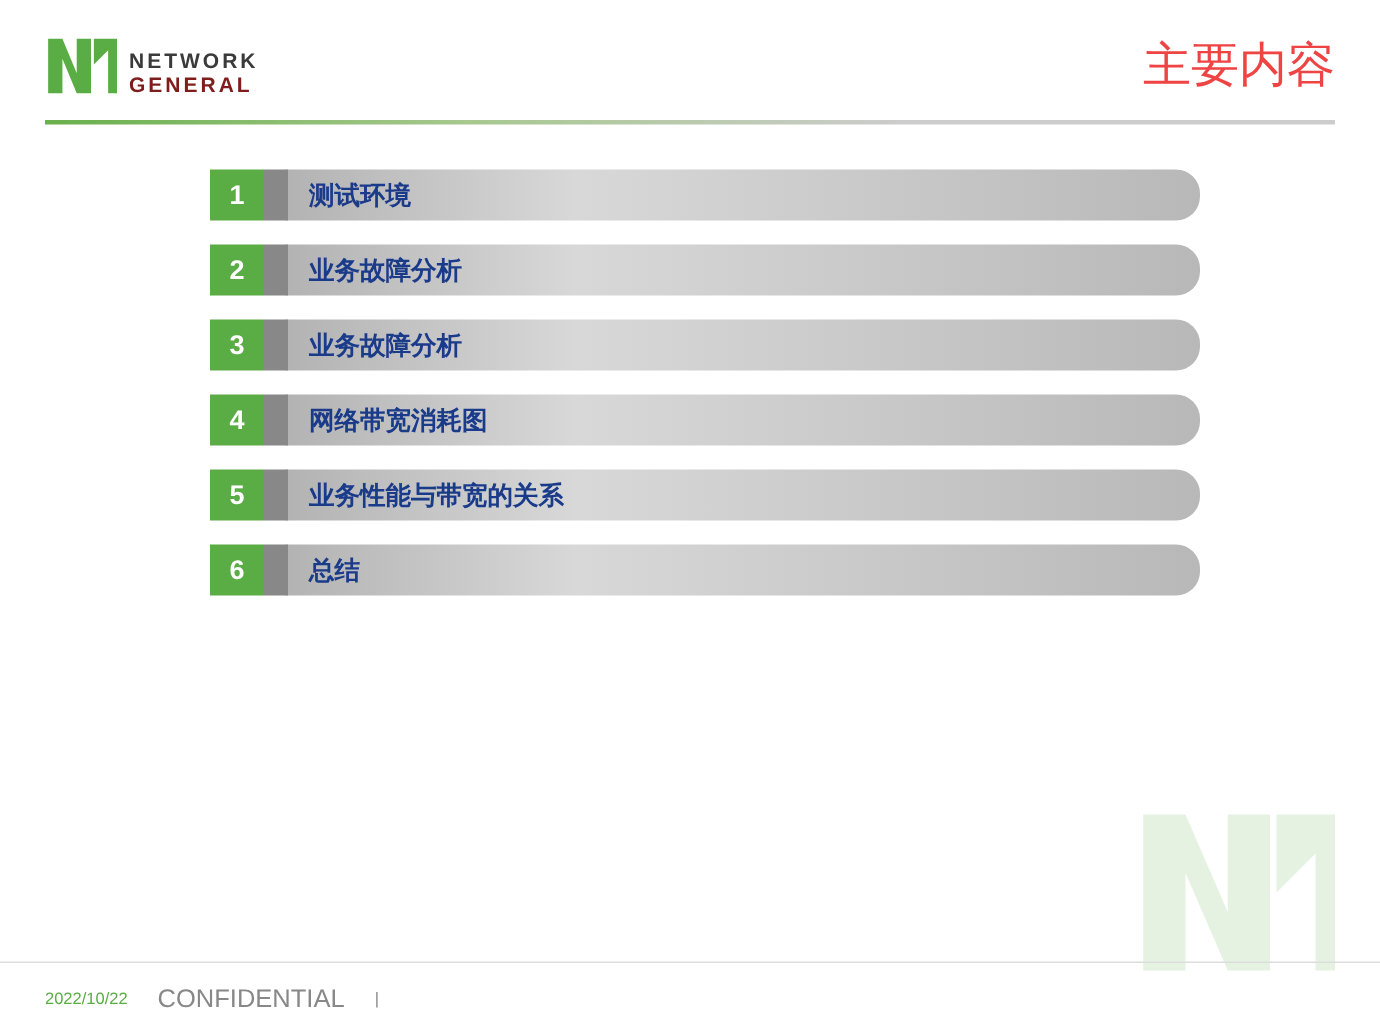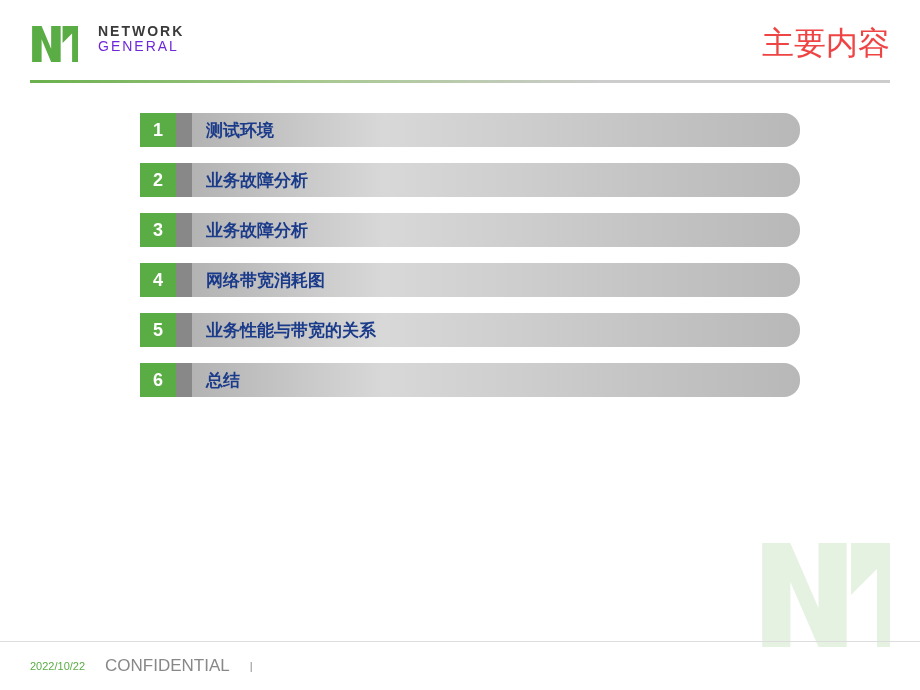--- a/index.html
+++ b/index.html
@@ -15,22 +15,22 @@
     
     .header {
       display: flex;
       align-items: center;
       padding: 18px 30px 10px 30px;
       height: 80px;
     }
 
     .logo-area {
       display: flex;
-      align-items: flex-start;
-      gap: 20px;
+      align-items: flex-end;
+      gap: 8px;
       width: 200px;
     }
 
     .logo-icon {
       width: 48px;
       height: 40px;
     }
 
     .logo-text {
       display: flex;
@@ -40,22 +40,22 @@
 
     .logo-text .network {
       font-size: 14px;
       font-weight: bold;
       color: #3a3a3a;
       letter-spacing: 2px;
     }
 
     .logo-text .general {
       font-size: 14px;
-      font-weight: normal;
-      color: #6d28d9;
+      font-weight: bold;
+      color: #7f1d1d;
       letter-spacing: 2px;
     }
 
     .page-title {
       flex: 1;
       text-align: right;
       font-size: 32px;
       color: #ef4444;
       font-weight: normal;
       margin-left: -200px;

